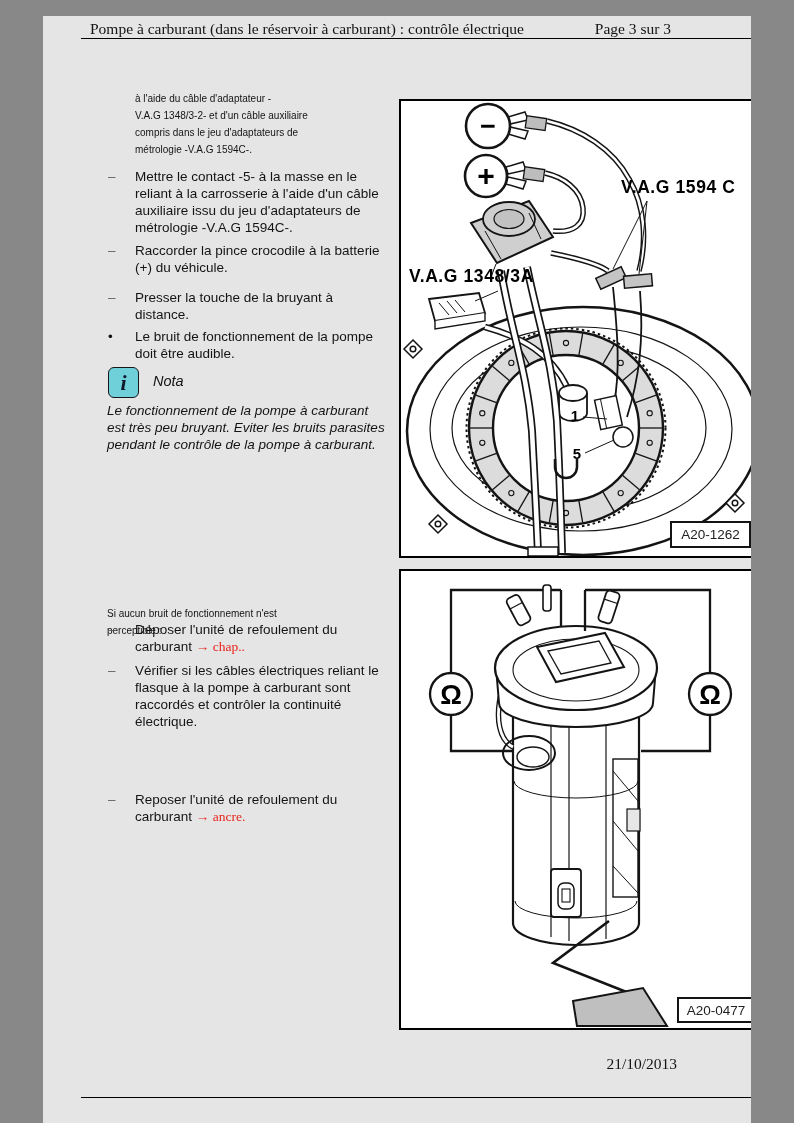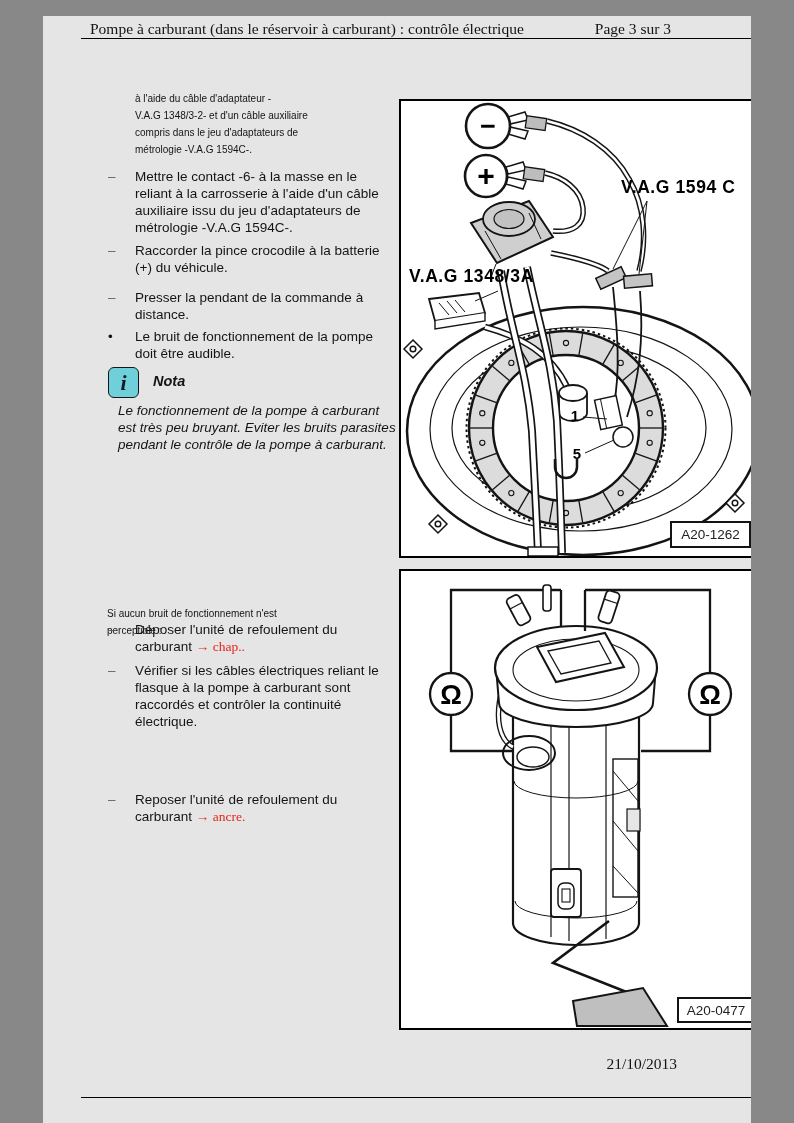--- a/index.html
+++ b/index.html
@@ -11,22 +11,22 @@
   .rule{position:absolute;left:38px;width:714px;border-top:1.4px solid #000;height:0;}
   .tb{position:absolute;left:64px;width:306px;font-size:10px;line-height:17px;white-space:pre-line;}
   .li{position:absolute;left:64px;width:306px;font-size:13.5px;line-height:17px;}
   .li .mk{position:absolute;left:1px;top:0;color:#5e5e5e;}
   .li .mk.blk{color:#111;}
   .li .tx{display:block;padding-left:28px;white-space:pre-line;}
   .li .tx .red{color:#e8251c;font-family:Liberation Serif, serif;}
   .note-ico{position:absolute;left:65px;top:351px;width:29px;height:29px;background:#6fd0da;
             border:1.6px solid #15161a;border-radius:6px;display:flex;align-items:center;justify-content:center;
             font-family:"Liberation Serif",serif;font-style:italic;font-weight:bold;font-size:22px;color:#10182b;}
-  .note-label{position:absolute;left:110px;top:357px;font-weight:bold;font-style:italic;font-size:14.5px;}
-  .note-text{position:absolute;left:75px;top:386px;width:312px;font-style:italic;font-size:13.5px;line-height:17px;white-space:pre-line;}
+  .note-label{position:absolute;left:110px;top:357px;font-weight:normal;font-style:italic;font-size:14.5px;}
+  .note-text{position:absolute;left:64px;top:386px;width:312px;font-style:italic;font-size:13.5px;line-height:17px;white-space:pre-line;}
   .fig{position:absolute;left:356px;width:363px;border:2px solid #000;background:#fff;box-sizing:border-box;}
   .fig1{top:83px;height:459px;}
   .fig2{top:553px;height:461px;}
   .fig svg{display:block;width:100%;height:100%;}
   .ftr-uri{position:absolute;left:73px;top:1097px;}
   .ftr-date{position:absolute;right:74px;top:1039px;}
   svg text{font-family:"Liberation Sans",sans-serif;}
   .figlabel{font-weight:bold;font-size:17.5px;letter-spacing:.6px;}
   .figcode{font-size:13.5px;fill:#222;}
   .pin{font-weight:bold;font-size:15px;}
@@ -41,33 +41,33 @@
   <div class="serif hdr-page">Page 3 sur 3</div>
   <div class="rule" style="top:22px;"></div>
 
   <div class="tb" style="top:74px;padding-left:28px;box-sizing:border-box;">à l'aide du câble d'adaptateur -
 V.A.G 1348/3-2- et d'un câble auxiliaire
 compris dans le jeu d'adaptateurs de
 métrologie -V.A.G 1594C-.</div>
 
   <div class="li" style="top:152px;">
     <span class="mk">–</span>
-    <span class="tx">Mettre le contact -6- à la masse en le
+    <span class="tx">Mettre le contact -5- à la masse en le
 reliant à la carrosserie à l'aide d'un câble
 auxiliaire issu du jeu d'adaptateurs de
 métrologie -V.A.G 1594C-.</span>
   </div>
   <div class="li" style="top:226px;">
     <span class="mk">–</span>
     <span class="tx">Raccorder la pince crocodile à la batterie
 (+) du véhicule.</span>
   </div>
   <div class="li" style="top:273px;">
     <span class="mk">–</span>
-    <span class="tx">Presser la pendant de la commande à
+    <span class="tx">Presser la touche de la bruyant à
 distance.</span>
   </div>
   <div class="li" style="top:312px;">
     <span class="mk blk">•</span>
     <span class="tx">Le bruit de fonctionnement de la pompe
 doit être audible.</span>
   </div>
 
   <div class="note-ico">i</div>
   <div class="note-label">Nota</div>

